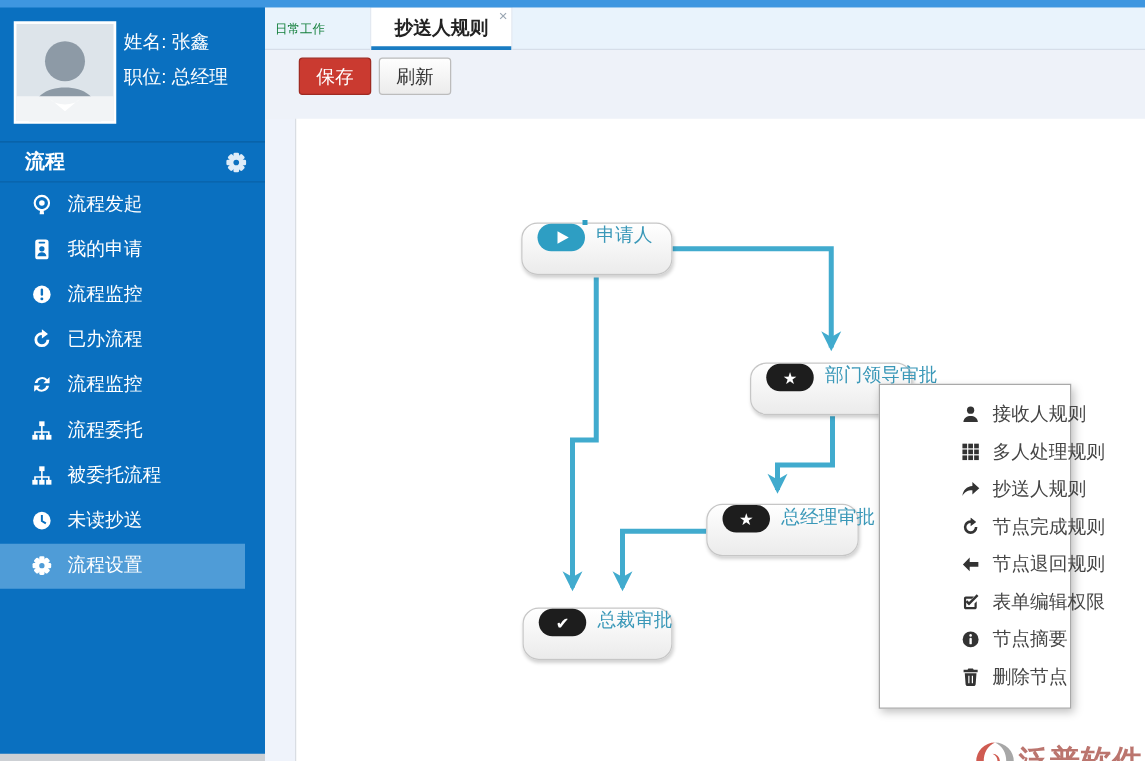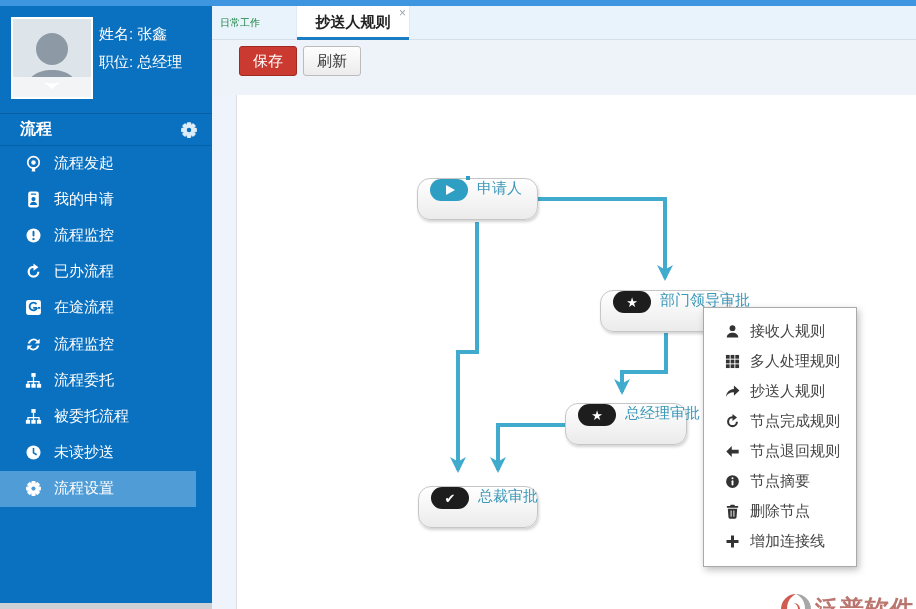--- a/index.html
+++ b/index.html
@@ -59,21 +59,21 @@
   .pill .dot{position:absolute;right:-2px;top:-3px;width:4px;height:4px;background:#2e9ec3;}
   .pill .glyph{color:#fff;font-size:13px;line-height:1;}
   #node-applicant{left:417px;top:178px;width:121px;}
   #node-dept{left:600px;top:290px;width:130px;}
   #node-gm{left:565px;top:403px;width:122px;}
   #node-president{left:418px;top:486px;width:120px;}
   
   .ctx-menu{position:absolute;left:703px;top:307px;width:152px;background:#fff;border:1px solid #a9a9a9;
     box-shadow:2px 3px 7px rgba(0,0,0,.25);padding:8px 0 10px 0;z-index:50;}
   .ctx-item{height:30px;display:flex;align-items:center;gap:10px;padding-left:21px;
-    font-size:15px;color:#454545;cursor:pointer;white-space:nowrap;}
+    font-size:15px;color:#454545;cursor:pointer;white-space:nowrap;margin-left:44px;}
   .ctx-item .c-icon{width:15px;height:15px;flex:none;}
   
   .watermark{position:absolute;left:779px;top:551px;width:135px;z-index:60;opacity:.88;}
   .wm-row{display:flex;align-items:center;margin-top:41px;}
   .wm-logo{width:34px;height:34px;flex:none;margin-right:2px;}
   .wm-brand{font-size:24px;font-weight:bold;color:#b2625b;letter-spacing:1px;white-space:nowrap;}
   .wm-url{font-size:13px;font-weight:bold;color:#ce2f2f;margin-top:-3px;margin-left:21px;letter-spacing:.3px;white-space:nowrap;}
 </style>
 </head>
 <body>
@@ -134,29 +134,20 @@
             <rect x="7.1" y="3.6" width="1.8" height="5.4" rx=".9" fill="#0a70c0"></rect>
             <circle cx="8" cy="11.4" r="1.1" fill="#0a70c0"></circle>
           </svg></span>
       <span>流程监控</span>
     </div>
     <div class="side-item">
       <span class="s-icon"><svg viewBox="0 0 16 16">
             <path fill="#fff" d="M8 2.6a5.6 5.6 0 1 0 5.6 5.6h-2.1A3.5 3.5 0 1 1 8 4.7v2.7l4.6-3.5L8 .4z"></path>
           </svg></span>
       <span>已办流程</span>
-    </div>
-    <div class="side-item">
-      <span class="s-icon"><svg viewBox="0 0 16 16">
-            <rect x="1" y="1" width="14" height="14" rx="2" fill="#fff"></rect>
-            <path fill="none" stroke="#0a70c0" stroke-width="1.7" d="M10.8 4.9A3.6 3.6 0 1 0 11.3 8.4"></path>
-            <rect x="7.7" y="7.5" width="3.6" height="1.7" fill="#0a70c0"></rect>
-            <rect x="12" y="7.5" width="2.4" height="1.7" fill="#0a70c0"></rect>
-          </svg></span>
-      <span>在途流程</span>
     </div>
     <div class="side-item">
       <span class="s-icon"><svg viewBox="0 0 16 16">
             <path fill="#fff" d="M2.6 7a5.6 5.6 0 0 1 9.5-2.8L13.8 2.5v4.6H9.2l1.8-1.8A3.6 3.6 0 0 0 4.7 7z"></path>
             <path fill="#fff" d="M13.4 9a5.6 5.6 0 0 1-9.5 2.8L2.2 13.5V8.9h4.6L5 10.7A3.6 3.6 0 0 0 11.3 9z"></path>
           </svg></span>
       <span>流程监控</span>
     </div>
     <div class="side-item">
       <span class="s-icon"><svg viewBox="0 0 16 16">
@@ -297,39 +288,40 @@
         </svg></span>
     <span>节点完成规则</span>
   </div>
   <div class="ctx-item">
     <span class="c-icon"><svg viewBox="0 0 16 16" fill="#333">
           <path d="M7.2 2.2 1.4 8l5.8 5.8V10h7.4V6H7.2z"></path>
         </svg></span>
     <span>节点退回规则</span>
   </div>
   <div class="ctx-item">
+    <span class="c-icon"><svg viewBox="0 0 16 16" fill="#333">
+          <path d="M13.2 7.4v5.3c0 .9-.7 1.6-1.6 1.6H3.9c-.9 0-1.6-.7-1.6-1.6V5c0-.9.7-1.6 1.6-1.6h7l-1.9 1.9H4.2v7.1h7.1V9.3z"></path>
+          <path d="M6.6 11 3.7 8.1l1.5-1.5 1.4 1.4 6.6-6.6 1.5 1.5z"></path>
+        </svg></span>
+    <span>表单编辑权限</span>
+  </div>
+  <div class="ctx-item">
     <span class="c-icon"><svg viewBox="0 0 16 16">
           <circle cx="8" cy="8" r="6.8" fill="#333"></circle>
           <circle cx="8" cy="4.6" r="1.1" fill="#fff"></circle>
           <rect x="7" y="6.6" width="2" height="5.6" rx="1" fill="#fff"></rect>
         </svg></span>
     <span>节点摘要</span>
   </div>
   <div class="ctx-item">
     <span class="c-icon"><svg viewBox="0 0 16 16" fill="#333">
           <path d="M6 .8h4l.6 1.2H14v2H2v-2h3.4z"></path>
           <path d="M3 5h10l-.7 9.2c-.1.9-.8 1.5-1.6 1.5H5.3c-.8 0-1.5-.6-1.6-1.5zM6 7v6.5h1V7zm3 0v6.5h1V7z" fill-rule="evenodd"></path>
         </svg></span>
     <span>删除节点</span>
-  </div>
-  <div class="ctx-item">
-    <span class="c-icon"><svg viewBox="0 0 16 16" fill="#333">
-          <path d="M6.4 1.6h3.2v4.8h4.8v3.2H9.6v4.8H6.4V9.6H1.6V6.4h4.8z"></path>
-        </svg></span>
-    <span>增加连接线</span>
   </div>
 </div>
 
 <div class="watermark">
   <div class="wm-row">
     <span class="wm-logo">
       <svg viewBox="0 0 34 34">
           <path d="M17 2A15 15 0 0 1 32 17 15 15 0 0 1 17 32c6-3 9-8 9-15S23 5 17 2z" fill="#9b9b9b"></path>
           <path d="M17 2A15 15 0 0 0 2 17a15 15 0 0 0 15 15C11 28 8 24 8 17S11 5 17 2z" fill="#c9453a"></path>
           <circle cx="15" cy="17" r="6" fill="#fff"></circle>

